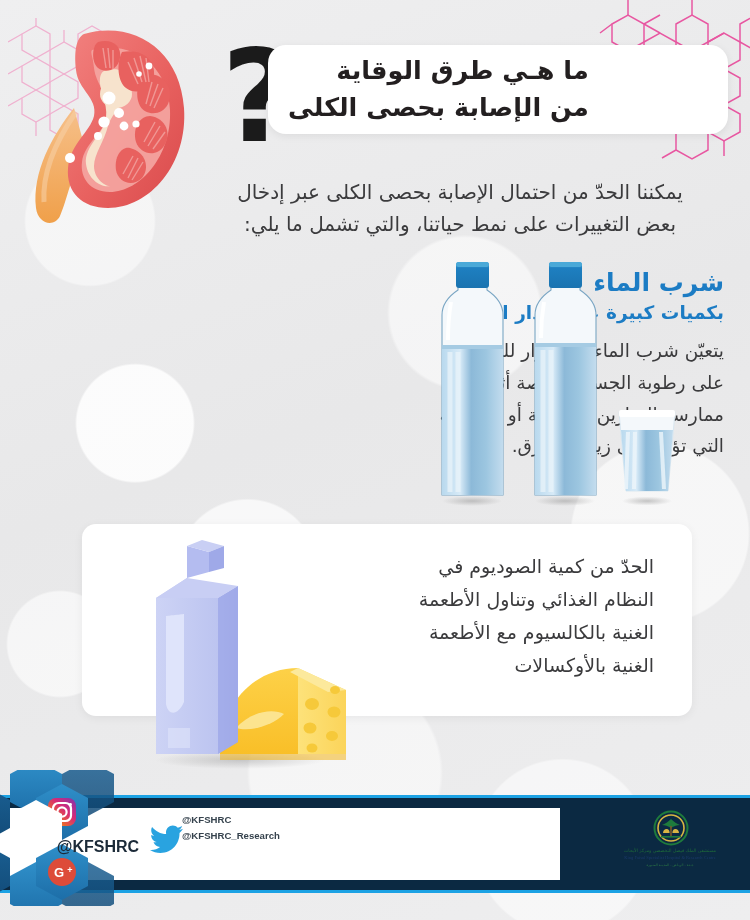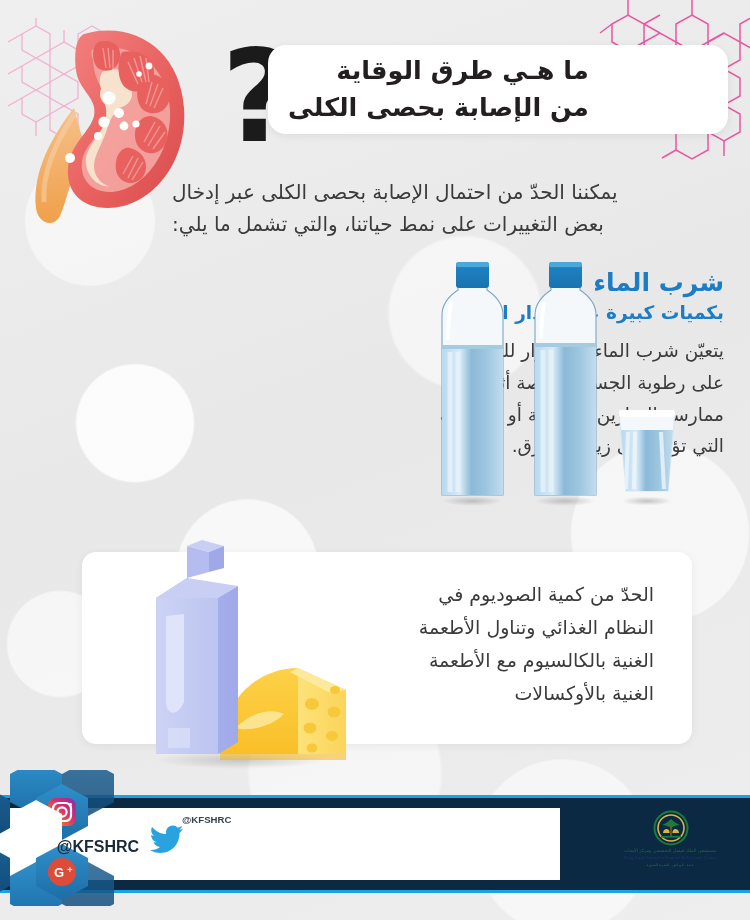--- a/index.html
+++ b/index.html
@@ -48,38 +48,38 @@
   }
   #qmark {
     position:absolute; left:222px; top:33px;
     font-size:128px; font-weight:bold; color:#1b1b1b;
     line-height:1; font-family:"DejaVu Sans",sans-serif;
     transform:scaleX(-1);
   }
 
   
   #intro {
-    position:absolute; right:18px; top:176px; width:560px;
-    text-align:left; font-size:20px; line-height:1.62;
+    position:absolute; right:10px; top:176px; width:560px;
+    text-align:center; font-size:20px; line-height:1.62;
     color:#3b3b3d; white-space:pre-line; font-weight:500;
   }
 
   
   #water-block { position:absolute; right:26px; top:268px; width:330px; text-align:right; }
   #water-h1 { font-size:25px; font-weight:bold; color:#1c7cc4; line-height:1.2; }
   #water-h2 { font-size:18.5px; font-weight:bold; color:#1c7cc4; line-height:1.35; margin-top:3px; }
   #water-body {
     margin-top:9px; font-size:18.5px; line-height:1.72; color:#3b3b3d;
     white-space:pre-line; font-weight:500;
   }
   #bottles { position:absolute; left:425px; top:252px; width:312px; height:265px; }
 
   
   #sodium-card {
-    position:absolute; left:82px; top:552px; width:610px; height:192px;
+    position:absolute; left:82px; top:524px; width:610px; height:192px;
     background:#fff; border-radius:14px; box-shadow:0 2px 10px rgba(0,0,0,.06);
   }
   #sodium-text {
     position:absolute; right:38px; top:26px; width:330px;
     text-align:right; font-size:19px; line-height:1.74; color:#3b3b3d;
     white-space:pre-line; font-weight:500;
   }
   #dairy { position:absolute; left:132px; top:532px; width:250px; height:240px; }
 
   
@@ -416,20 +416,21 @@
                C3.1,11.9 2.1,11.6 1.2,11.1 L1.2,11.2 C1.2,14.6 3.6,17.4 6.7,18 C6.2,18.2 5.5,18.3 4.9,18.3
                C4.4,18.3 4,18.2 3.5,18.1 C4.4,20.9 7,22.9 10.1,23 C7.7,24.9 4.6,26 1.3,26
                C0.7,26 0.2,26 -0.3,25.9 C2.8,27.9 6.5,29 10.4,29 C22.8,29 29.5,18.7 29.5,9.8
                C29.5,9.5 29.5,9.2 29.5,8.9 C30.9,7.9 32.1,6.5 33,4.8 Z" fill="#29a3e0"></path>
     </svg>
 
     <div id="brand-handle">@KFSHRC</div>
 
     <div id="handles">
       <span class="handle">@KFSHRC</span>
+      <span class="handle">@KFSHRC_Research</span>
     </div>
 
     <div id="logo-box">
       <svg style="position:absolute;left:53px;top:-2px;width:36px;height:36px;" viewBox="0 0 36 36">
         <circle cx="18" cy="18" r="16.5" fill="none" stroke="#1e7b3c" stroke-width="2"></circle>
         <circle cx="18" cy="18" r="13" fill="none" stroke="#d8b544" stroke-width="1.6"></circle>
         <path d="M18,9 C15,12 12,14 9,15 C12,15 15,16 18,18 C21,16 24,15 27,15 C24,14 21,12 18,9 Z" fill="#1e7b3c"></path>
         <path d="M17.2,16 L17.2,27 L18.8,27 L18.8,16 Z" fill="#7a5a2a"></path>
         <path d="M10,23 C10,20.5 11.8,19 13.6,19 C15.4,19 16.6,20.5 16.6,23 Z" fill="#d8b544"></path>
         <path d="M19.4,23 C19.4,20.5 20.6,19 22.4,19 C24.2,19 26,20.5 26,23 Z" fill="#d8b544"></path>

